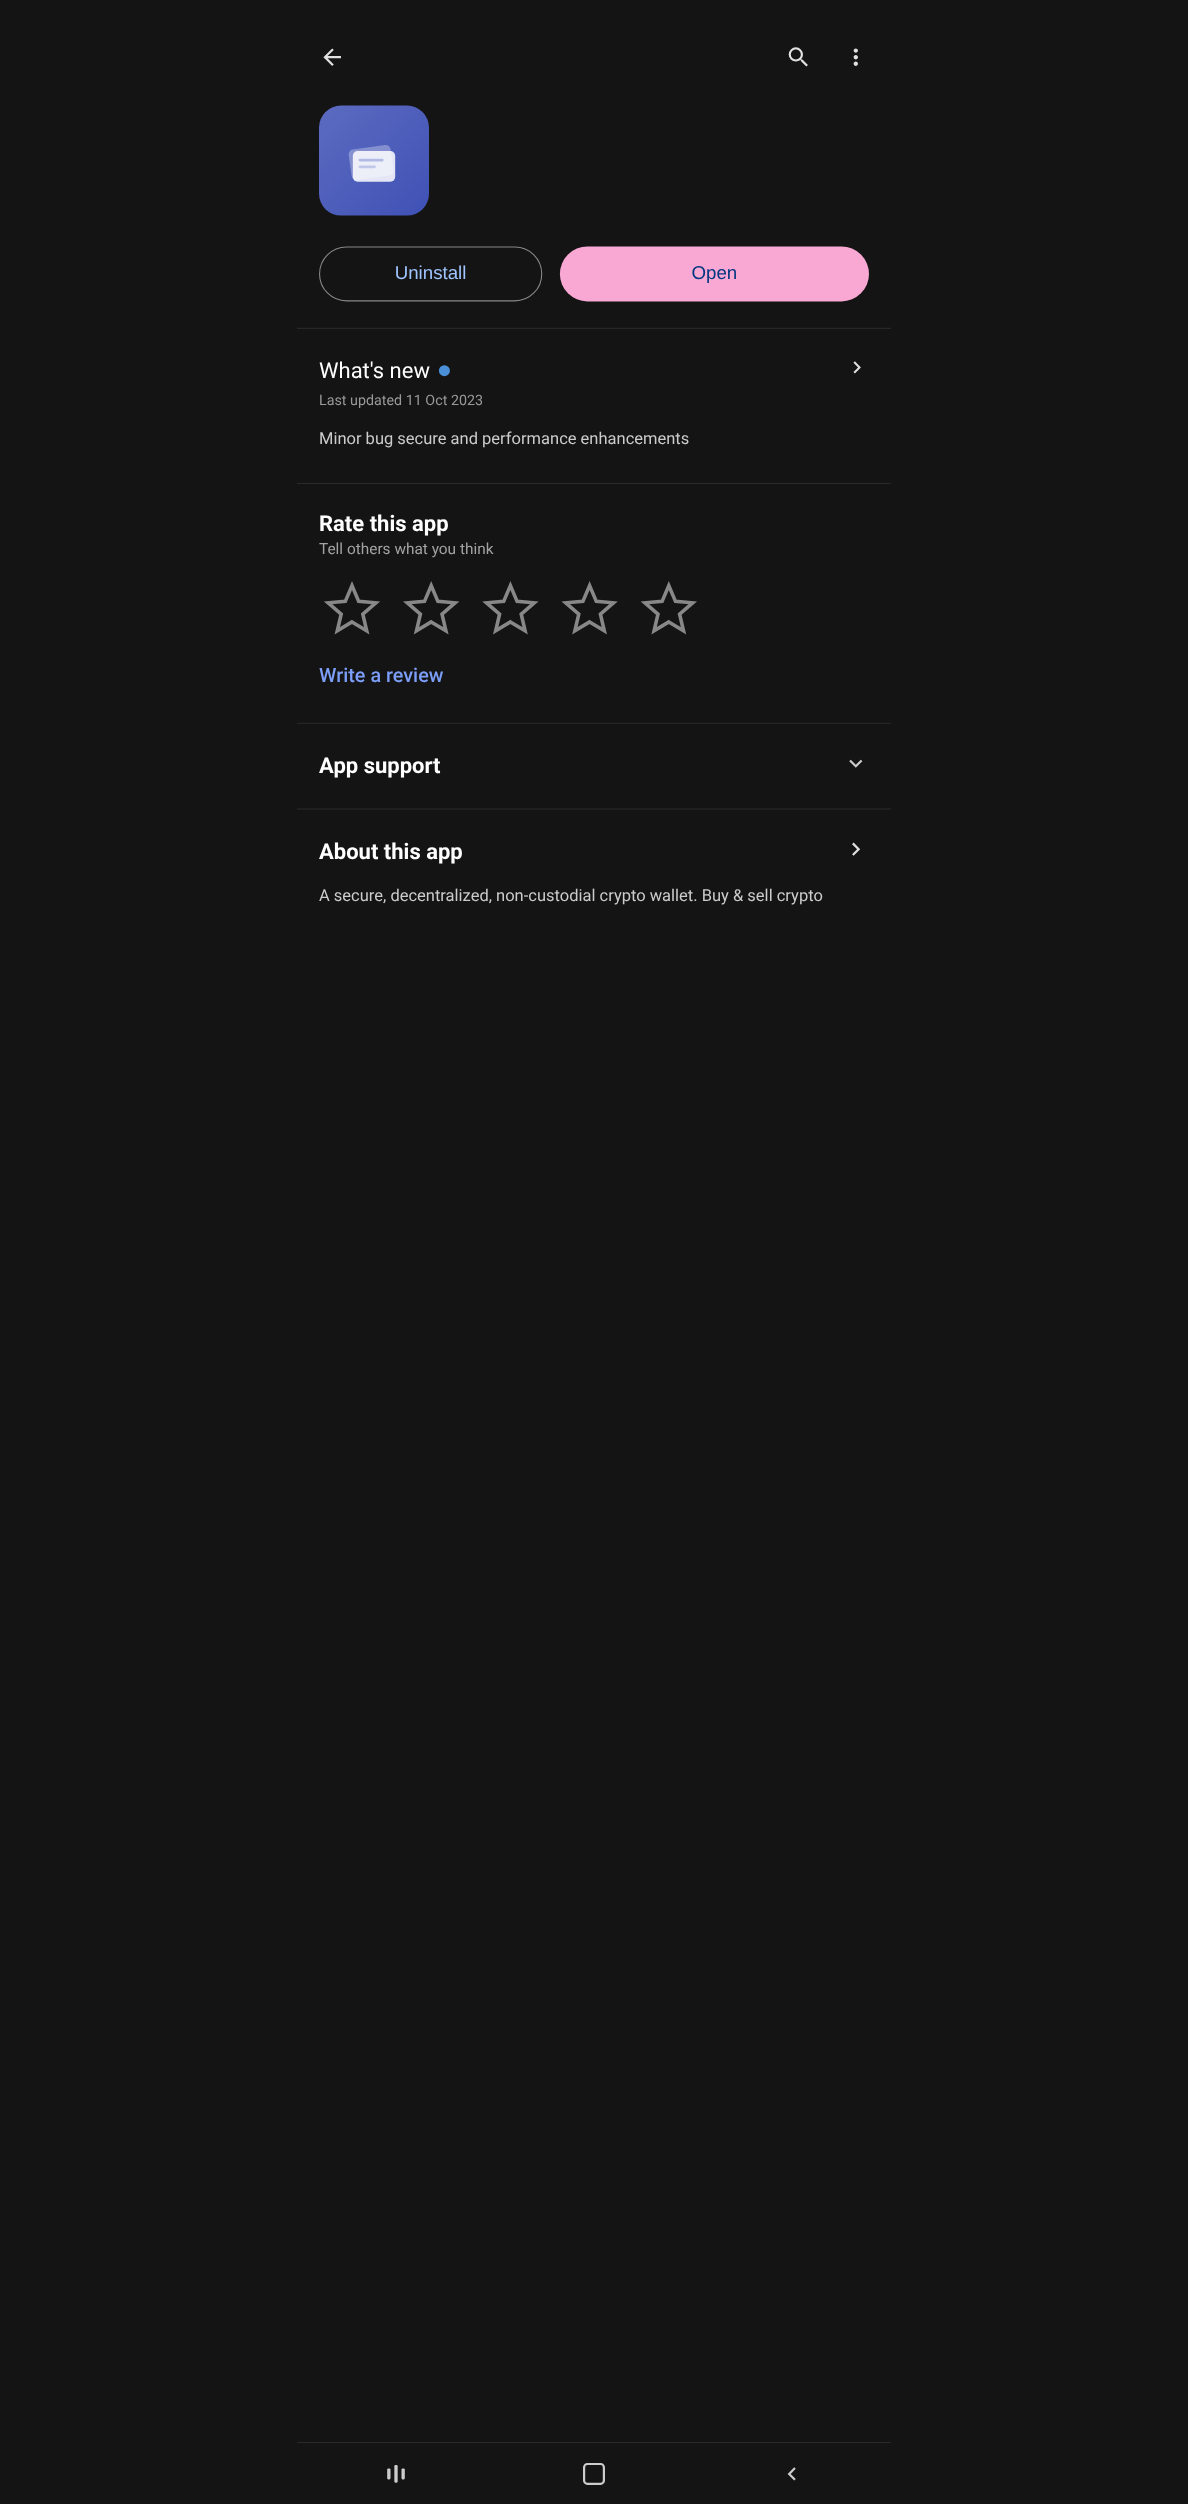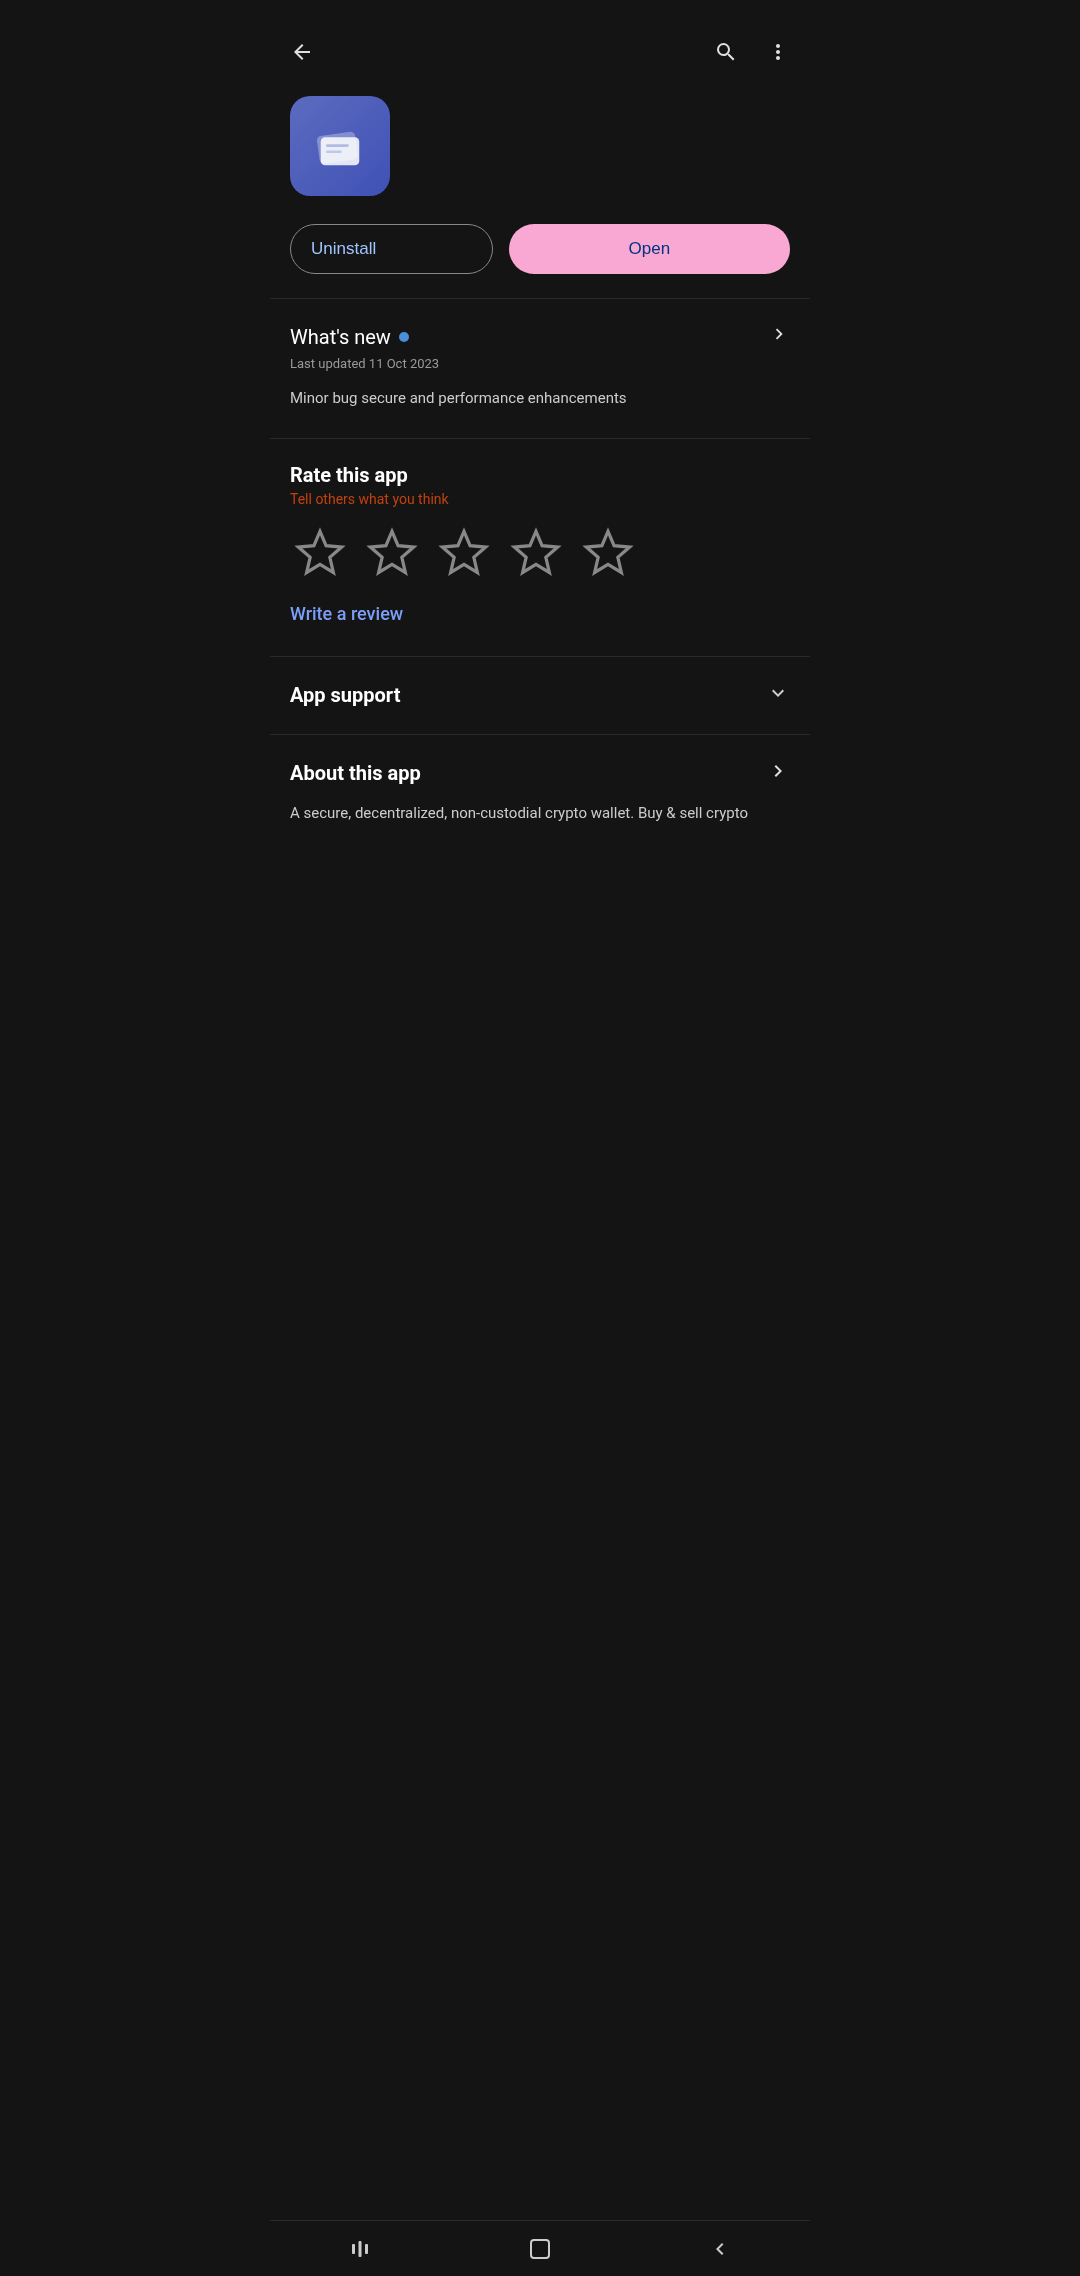--- a/index.html
+++ b/index.html
@@ -103,21 +103,21 @@
     .btn-uninstall {
       flex: 1;
       padding: 14px 20px;
       border: 1.5px solid #888;
       border-radius: 50px;
       background: transparent;
       color: #a0c4ff;
       font-size: 17px;
       font-weight: 500;
       cursor: pointer;
-      text-align: left;
+      text-align: center;
     }
 
     .btn-open {
       flex: 1.5;
       padding: 14px 20px;
       border: none;
       border-radius: 50px;
       background: #f9a8d4;
       color: #003580;
       font-size: 17px;
@@ -190,21 +190,21 @@
 
     .rate-title {
       font-size: 20px;
       font-weight: 700;
       color: #ffffff;
       margin-bottom: 4px;
     }
 
     .rate-subtitle {
       font-size: 14px;
-      color: #c2410c;
+      color: #a3a3a3;
       margin-bottom: 20px;
     }
 
     .stars-row {
       display: flex;
       flex-direction: row;
       gap: 20px;
       margin-bottom: 24px;
       padding-left: 4px;
     }

